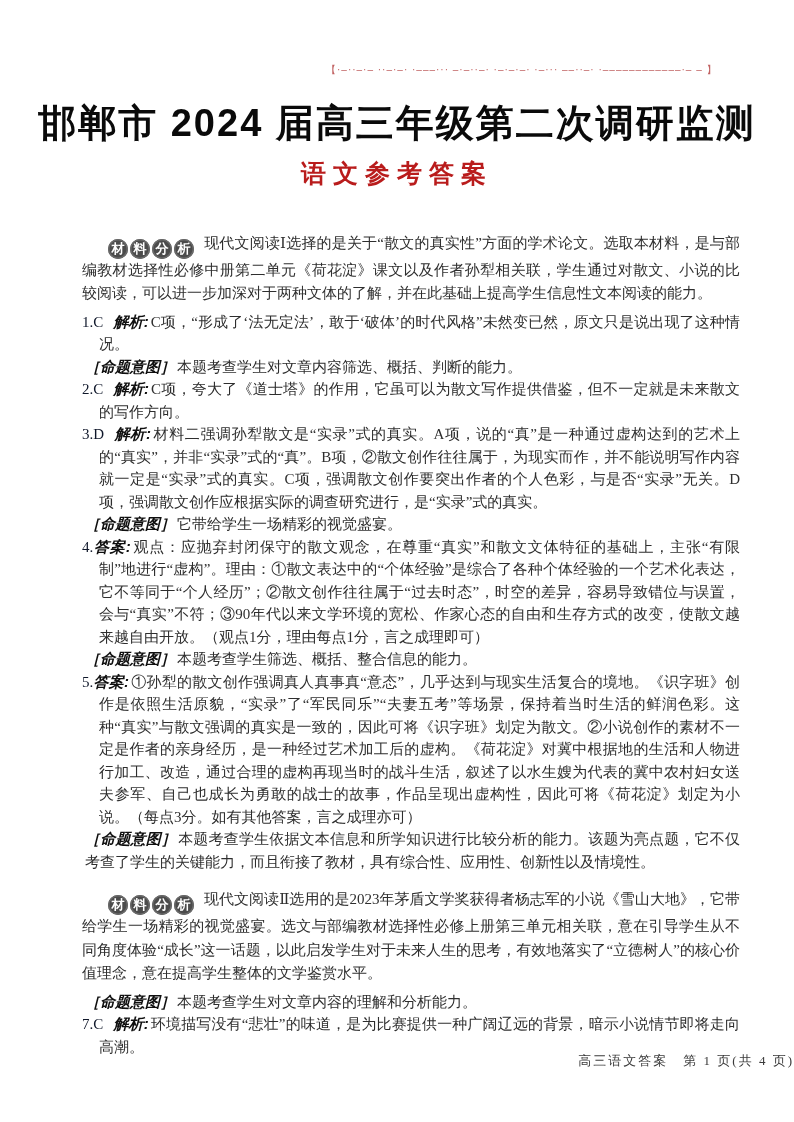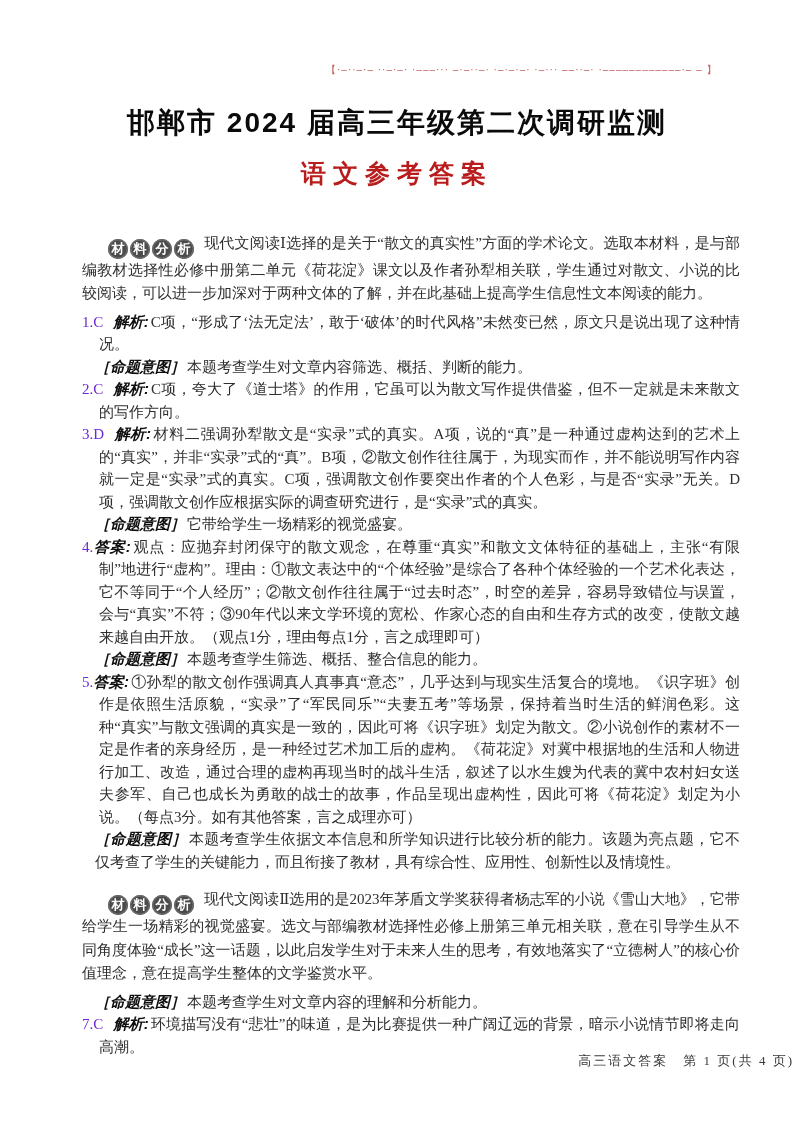--- a/index.html
+++ b/index.html
@@ -16,21 +16,21 @@
     position:absolute; top:64px; left:326px; width:400px;
     font-size:10px; line-height:12px;
     color:#b23b3b; opacity:.8;
     letter-spacing:1px; white-space:nowrap;
     filter:blur(.7px);
     font-family:"Liberation Sans",sans-serif;
   }
   .title {
     margin:106px 30px 0;
     text-align:center;
-    font-size:28px; line-height:34px;
+    font-size:38px; line-height:34px;
     font-weight:bold; color:#0a0a0a;
     letter-spacing:2px;
     font-family:"Liberation Sans","DejaVu Sans",sans-serif;
   }
   .subtitle {
     margin:18px 0 0;
     text-align:center;
     font-size:25px; line-height:30px;
     font-weight:600; color:#b91c1c;
     letter-spacing:7px;
@@ -38,22 +38,22 @@
   }
   .content {
     position:absolute; top:232px; left:82px; width:658px;
     font-size:15px; line-height:22.5px;
     text-align:justify;
   }
   .content p { margin:0; }
   p.material { text-indent:26px; margin-top:15px; margin-bottom:5px; line-height:23.5px; }
   p.material:first-child { margin-top:0; }
   p.item   { padding-left:17px; text-indent:-17px; }
-  p.intent { margin-left:13px; }
-  .num { color:#6d28d9; font-family:"Liberation Serif",serif; }
+  p.intent { margin-left:3px; }
+  .num { color:#0f172a; font-family:"Liberation Serif",serif; }
   .item.gap .num { margin-right:10px; }
   .lbl {
     font-weight:bold; color:#0f0f0f;
     font-family:"Liberation Sans","DejaVu Sans",sans-serif;
     margin-right:2px;
     font-style:italic;
   }
   .badge {
     display:inline-flex; gap:2px;
     margin-right:10px;

